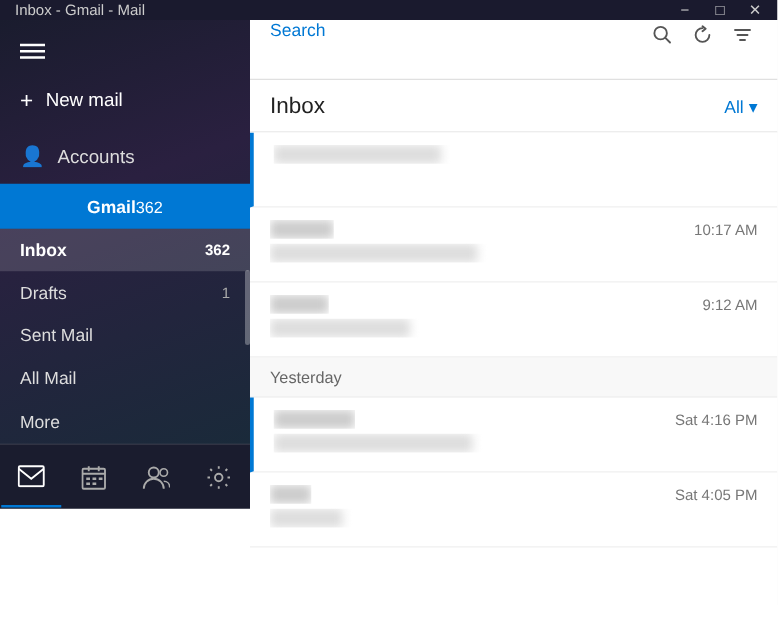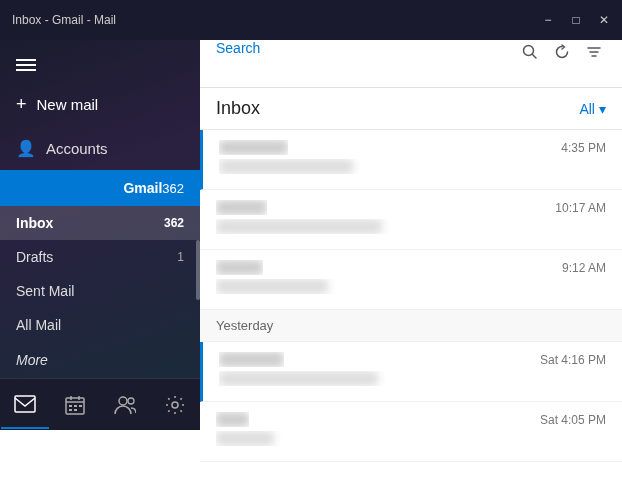--- a/index.html
+++ b/index.html
@@ -10,21 +10,21 @@
       overflow: hidden;
       background: #fff;
     }
 
     
     .window-chrome {
       display: flex;
       align-items: center;
       justify-content: space-between;
       background: #1a1a2e;
-      height: 40px;
+      height: 16px;
       padding: 0 8px 0 12px;
     }
     .window-title {
       color: #ccc;
       font-size: 12px;
     }
     .window-controls {
       display: flex;
       gap: 8px;
     }
@@ -86,21 +86,21 @@
       gap: 10px;
       padding: 12px 16px;
       color: #ddd;
       font-size: 15px;
       cursor: pointer;
     }
 
     .sidebar-gmail {
       display: flex;
       align-items: center;
-      justify-content: flex-end;
+      justify-content: center;
       padding: 10px 16px;
       background: #0078d4;
       color: #fff;
       font-size: 14px;
       font-weight: 600;
       cursor: pointer;
     }
 
     .sidebar-section-label {
       display: flex;
@@ -131,21 +131,20 @@
     }
 
     .sidebar-more {
       display: flex;
       align-items: flex-start;
       gap: 10px;
       padding: 10px 16px;
       color: #ddd;
       font-size: 14px;
       cursor: pointer;
-      font-style: italic;
     }
 
     .sidebar-scrollbar {
       position: absolute;
       right: 0;
       top: 200px;
       width: 4px;
       height: 60px;
       background: rgba(255,255,255,0.3);
       border-radius: 2px;
@@ -427,26 +426,20 @@
       <span class="inbox-title">Inbox</span>
       <div class="inbox-filter">
         <span>All</span>
         <span>▾</span>
       </div>
     </div>
 
     <div class="email-list">
 
       <div class="email-item unread">
-        <div class="email-row1">
-          <span class="email-sender">
-            <span class="blurred-text">&nbsp;&nbsp;&nbsp;&nbsp;&nbsp;&nbsp;&nbsp;&nbsp;&nbsp;&nbsp;&nbsp;&nbsp;&nbsp;&nbsp;&nbsp;&nbsp;&nbsp;&nbsp;&nbsp;</span>
-          </span>
-          <span class="email-time">4:35 PM</span>
-        </div>
         <span class="email-subject">
           <span class="blurred-subject">&nbsp;&nbsp;&nbsp;&nbsp;&nbsp;&nbsp;&nbsp;&nbsp;&nbsp;&nbsp;&nbsp;&nbsp;&nbsp;&nbsp;&nbsp;&nbsp;&nbsp;&nbsp;&nbsp;&nbsp;&nbsp;&nbsp;&nbsp;&nbsp;&nbsp;&nbsp;&nbsp;&nbsp;&nbsp;&nbsp;&nbsp;&nbsp;&nbsp;&nbsp;&nbsp;&nbsp;&nbsp;</span>
         </span>
       </div>
 
       <div class="email-item">
         <div class="email-row1">
           <span class="email-sender">
             <span class="blurred-text">&nbsp;&nbsp;&nbsp;&nbsp;&nbsp;&nbsp;&nbsp;&nbsp;&nbsp;&nbsp;&nbsp;&nbsp;&nbsp;&nbsp;</span>
           </span>

